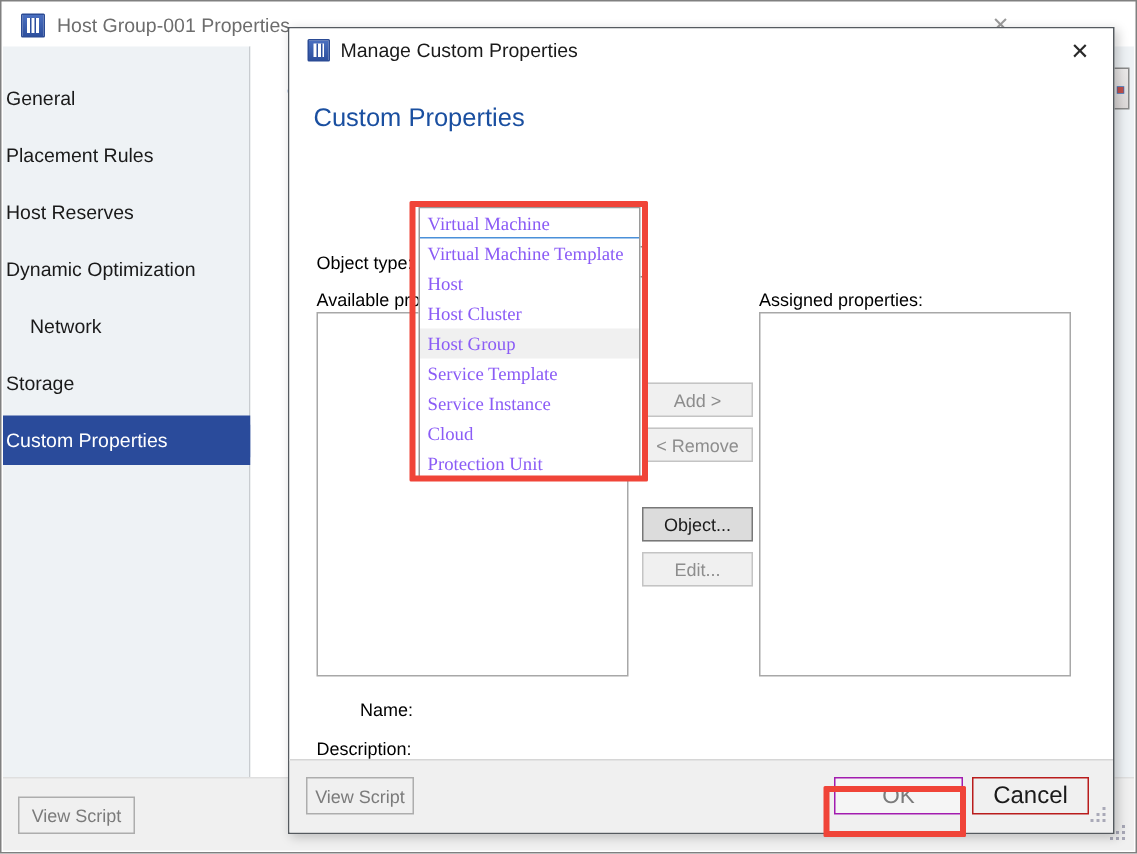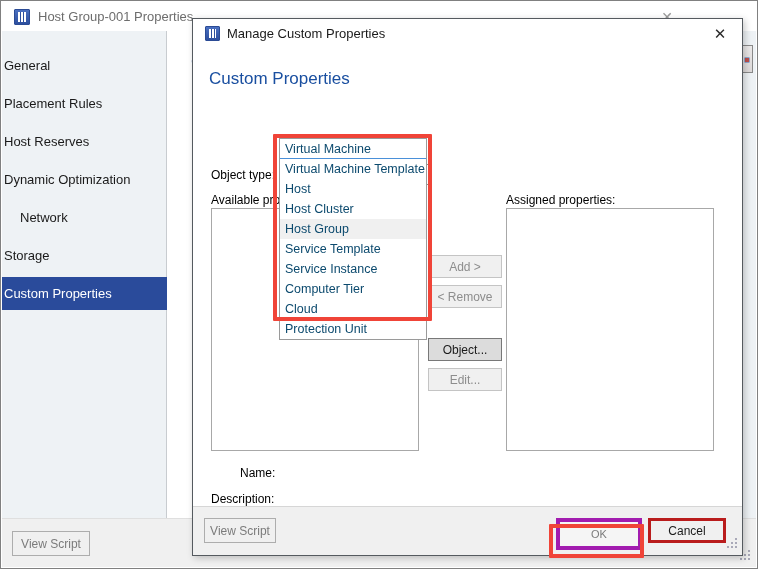--- a/index.html
+++ b/index.html
@@ -317,58 +317,59 @@
     background: #f0f0f0;
     border: 1px solid #adadad;
     box-sizing: border-box;
     display: flex; align-items: center; justify-content: center;
     font-size: 12px;
     color: #7b7b7b;
   }
   #btn-ok {
     position: absolute;
     left: 363px; top: 11px;
-    width: 86px; height: 32px;
+    width: 86px; height: 25px;
     background: #f5f5f5;
-    border: 4px solid #a21caf;
-    box-sizing: border-box;
-    display: flex; align-items: center; justify-content: center;
-    font-size: 11px;
+    border: 1px solid #a21caf;
+    box-sizing: border-box;
+    display: flex; align-items: center; justify-content: center;
+    font-size: 15px;
     color: #7b7b7b;
   }
   #btn-cancel {
     position: absolute;
     left: 455px; top: 11px;
     width: 78px; height: 25px;
     background: #f0f0f0;
-    border: 3px solid #b91c1c;
-    box-sizing: border-box;
-    display: flex; align-items: center; justify-content: center;
-    font-size: 12px;
+    border: 1px solid #b91c1c;
+    box-sizing: border-box;
+    display: flex; align-items: center; justify-content: center;
+    font-size: 16px;
     color: #1a1a1a;
   }
 
   
   #dropdown {
     position: absolute;
     left: 279px; top: 138px;
     width: 148px;
     background: #ffffff;
     border: 1px solid #9a9a9a;
     box-sizing: border-box;
     z-index: 40;
   }
   .dd-item {
     height: 20px;
     line-height: 20px;
     padding-left: 5px;
     font-size: 12.5px;
-    color: #0c4a6e;
-    white-space: nowrap;
-    box-sizing: border-box;
+    color: #8b5cf6;
+    white-space: nowrap;
+    box-sizing: border-box;
+    font-family: Liberation Serif, serif;
   }
   .dd-item.current {
     background: #ffffff;
     border-bottom: 1px solid #4a90d9;
   }
   .dd-item.hover {
     background: #f0f0f0;
   }
 
   
@@ -497,19 +498,18 @@
 </div>
 
 <div id="dropdown">
   <div class="dd-item current">Virtual Machine</div>
   <div class="dd-item">Virtual Machine Template</div>
   <div class="dd-item">Host</div>
   <div class="dd-item">Host Cluster</div>
   <div class="dd-item hover">Host Group</div>
   <div class="dd-item">Service Template</div>
   <div class="dd-item">Service Instance</div>
-  <div class="dd-item">Computer Tier</div>
   <div class="dd-item">Cloud</div>
   <div class="dd-item">Protection Unit</div>
 </div>
 
 <div class="redbox" id="redbox-dropdown"></div>
 <div class="redbox" id="redbox-ok"></div>
 
 </body></html>

